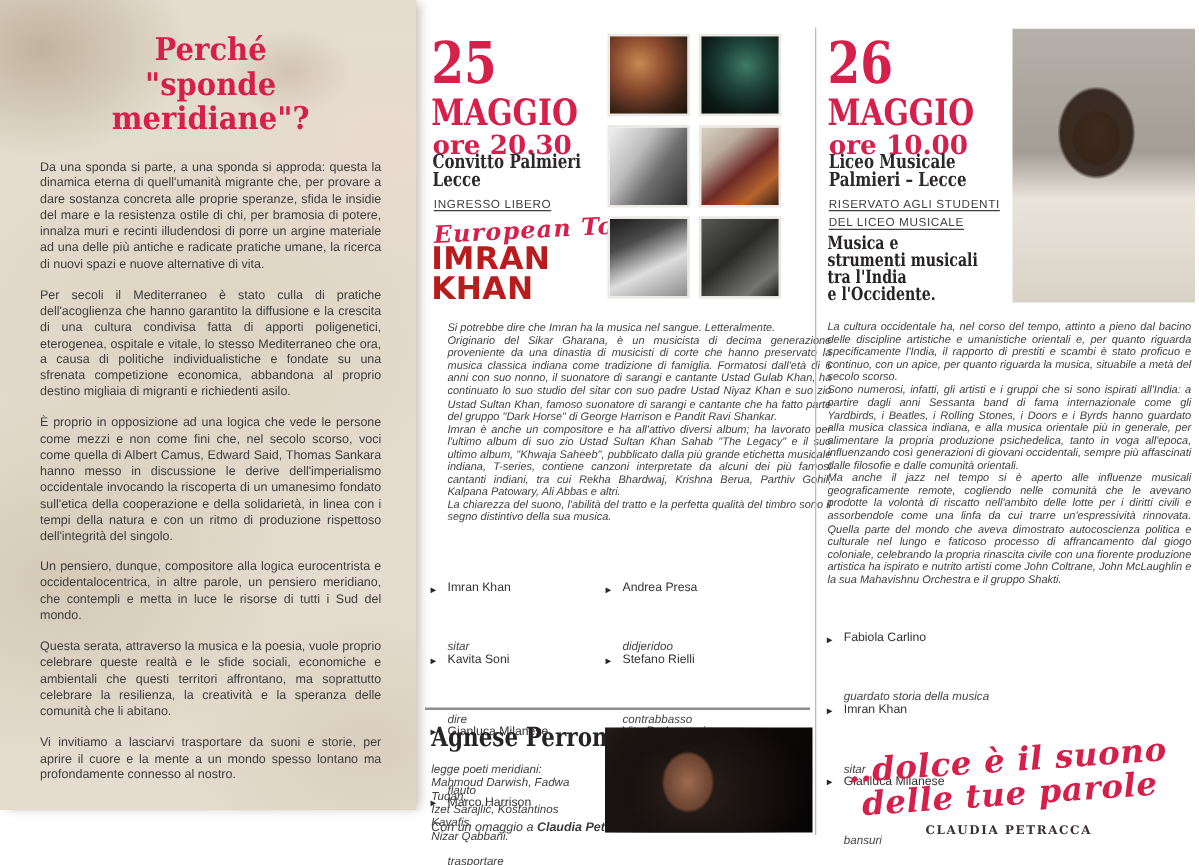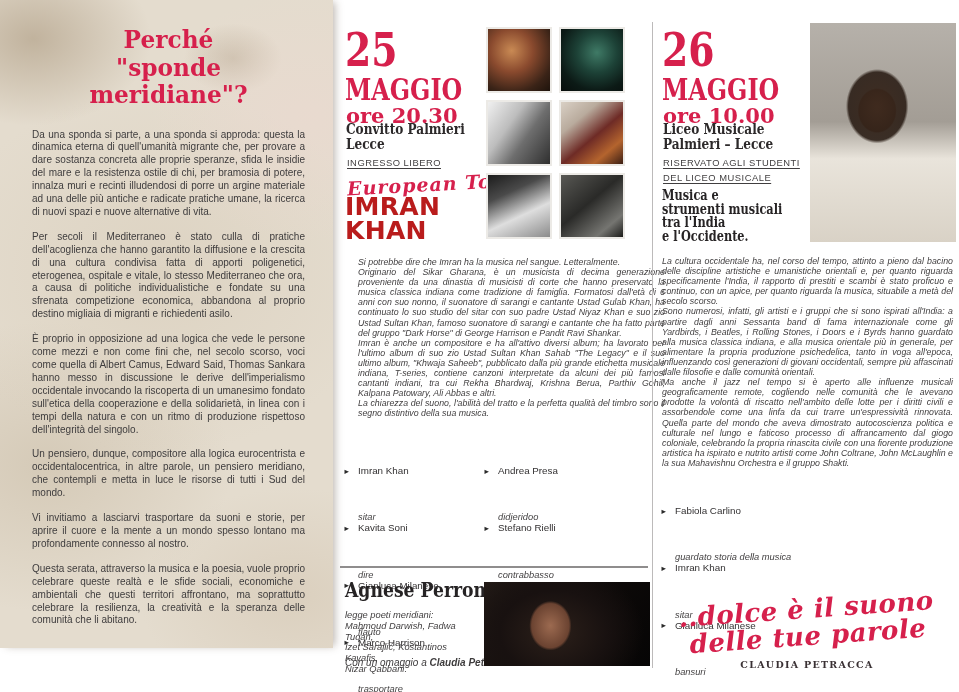--- a/index.html
+++ b/index.html
@@ -88,22 +88,22 @@
 
   <aside class="left-panel">
     <div class="left-inner">
       <h1 class="intro-title prel">Perché
 "sponde meridiane"?</h1>
       <div class="intro-body">
         <p>Da una sponda si parte, a una sponda si approda: questa la dinamica eterna di quell'umanità migrante che, per provare a dare sostanza concreta alle proprie speranze, sfida le insidie del mare e la resistenza ostile di chi, per bramosia di potere, innalza muri e recinti illudendosi di porre un argine materiale ad una delle più antiche e radicate pratiche umane, la ricerca di nuovi spazi e nuove alternative di vita.</p>
         <p>Per secoli il Mediterraneo è stato culla di pratiche dell'acoglienza che hanno garantito la diffusione e la crescita di una cultura condivisa fatta di apporti poligenetici, eterogenea, ospitale e vitale, lo stesso Mediterraneo che ora, a causa di politiche individualistiche e fondate su una sfrenata competizione economica, abbandona al proprio destino migliaia di migranti e richiedenti asilo.</p>
         <p>È proprio in opposizione ad una logica che vede le persone come mezzi e non come fini che, nel secolo scorso, voci come quella di Albert Camus, Edward Said, Thomas Sankara hanno messo in discussione le derive dell'imperialismo occidentale invocando la riscoperta di un umanesimo fondato sull'etica della cooperazione e della solidarietà, in linea con i tempi della natura e con un ritmo di produzione rispettoso dell'integrità del singolo.</p>
         <p>Un pensiero, dunque, compositore alla logica eurocentrista e occidentalocentrica, in altre parole, un pensiero meridiano, che contempli e metta in luce le risorse di tutti i Sud del mondo.</p>
+        <p>Questa serata, attraverso la musica e la poesia, vuole proprio celebrare queste realtà e le sfide sociali, economiche e ambientali che questi territori affrontano, ma soprattutto celebrare la resilienza, la creatività e la speranza delle comunità che li abitano.</p>
         <p>Vi invitiamo a lasciarvi trasportare da suoni e storie, per aprire il cuore e la mente a un mondo spesso lontano ma profondamente connesso al nostro.</p>
-        <p>Questa serata, attraverso la musica e la poesia, vuole proprio celebrare queste realtà e le sfide sociali, economiche e ambientali che questi territori affrontano, ma soprattutto celebrare la resilienza, la creatività e la speranza delle comunità che li abitano.</p>
       </div>
     </div>
   </aside>
 
   <section>
     <div class="abs slab accent day-num" style="left:345px;top:27px;">
       <span class="cx82">25</span></div>
     <div class="abs slab accent month" style="left:345px;top:76px;">
       <span class="cx82">MAGGIO</span></div>
     <div class="abs slab accent time" style="left:346px;top:105px;">ore 20.30</div>

